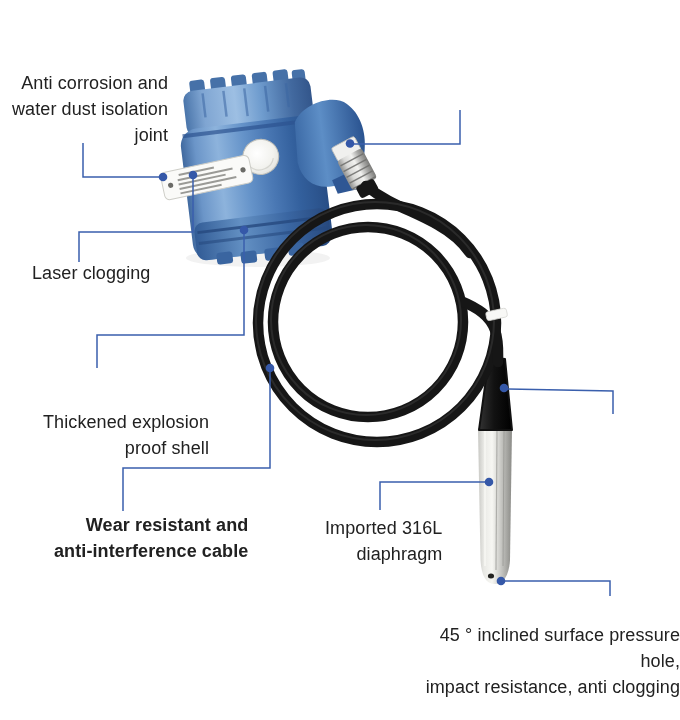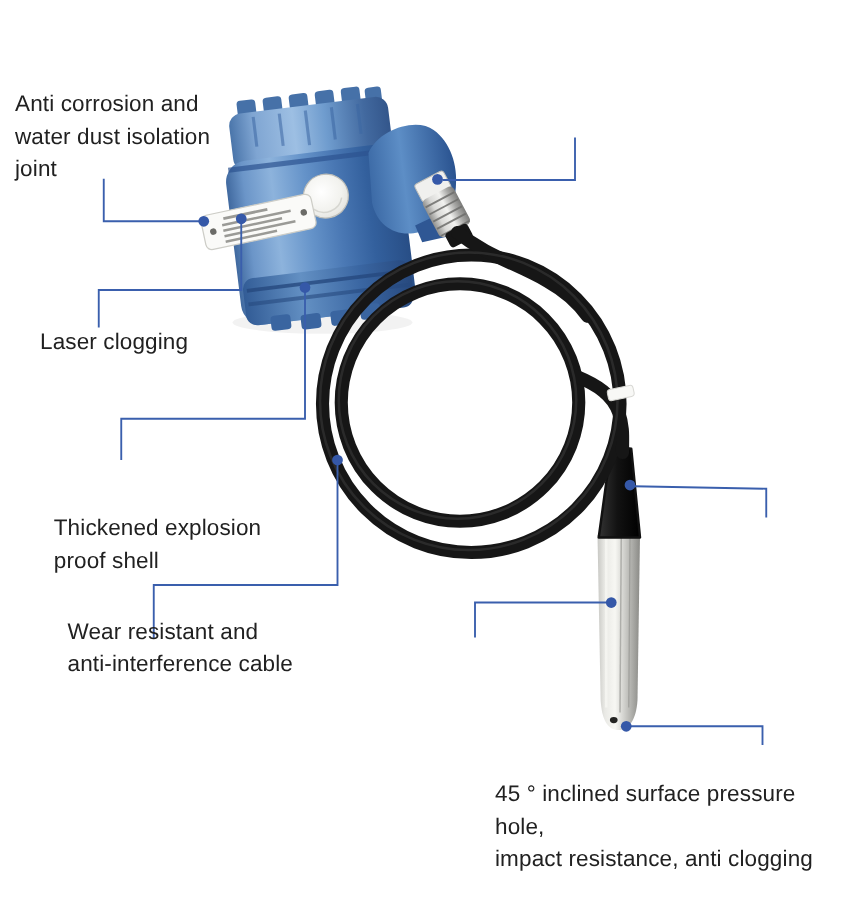--- a/index.html
+++ b/index.html
@@ -1,31 +1,32 @@
 <!DOCTYPE html>
 <html><head>
 <meta charset="utf-8">
 <style>
   html,body{margin:0;padding:0;background:#ffffff;}
   .stage{
     position:relative;width:680px;height:720px;overflow:hidden;
     background:#ffffff;
     font-family:"Liberation Sans",sans-serif;
+    text-align:right;
   }
   .stage svg{position:absolute;left:0;top:0;}
   .label{
     position:absolute;
     font-size:18px;line-height:26px;color:#212121;
     white-space:pre-line;letter-spacing:0.1px;
   }
   #lbl-anti-corrosion{left:12px;top:70px;}
   #lbl-stainless{left:355px;top:82px;white-space:nowrap;}
   #lbl-laser{left:32px;top:260px;white-space:nowrap;}
   #lbl-thickened{left:43px;top:370px;margin-top:39px;}
-  #lbl-wear{left:54px;top:492px;}
+  #lbl-wear{left:54px;top:512px;font-weight:bold;}
   #lbl-imported{left:325px;top:515px;}
   #lbl-six{left:546px;top:423px;}
   #lbl-45deg{left:384px;top:622px;margin-left:12px;}
 </style>
 </head>
 <body>
 
 <div class="stage">
 
   <svg width="680" height="720" viewBox="0 0 680 720">
@@ -204,16 +205,18 @@
   </svg>
 
   <div class="label" id="lbl-anti-corrosion">Anti corrosion and
 water dust isolation
 joint</div>
   <div class="label" id="lbl-laser">Laser clogging</div>
   <div class="label" id="lbl-thickened">Thickened explosion
 proof shell</div>
   <div class="label" id="lbl-wear">Wear resistant and
 anti-interference cable</div>
+  <div class="label" id="lbl-imported">Imported 316L
+diaphragm</div>
   <div class="label" id="lbl-45deg">45 ° inclined surface pressure hole,
 impact resistance, anti clogging</div>
 
 </div>
 
 </body></html>

